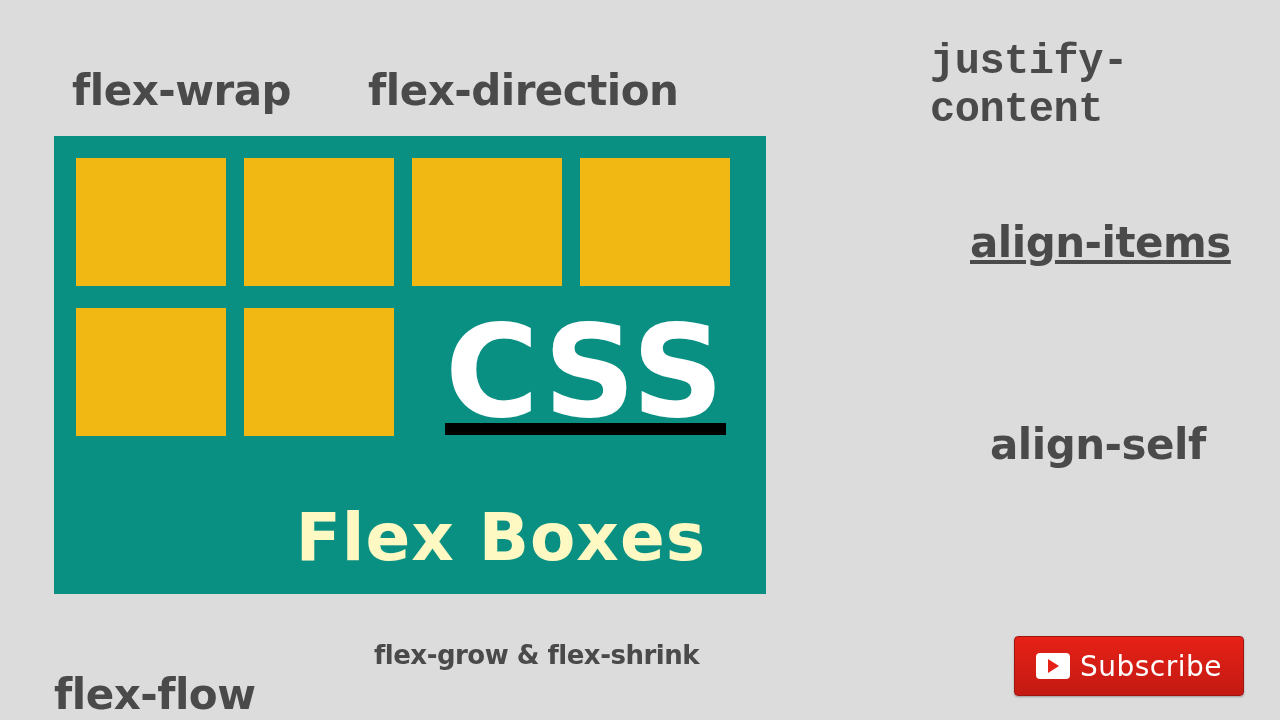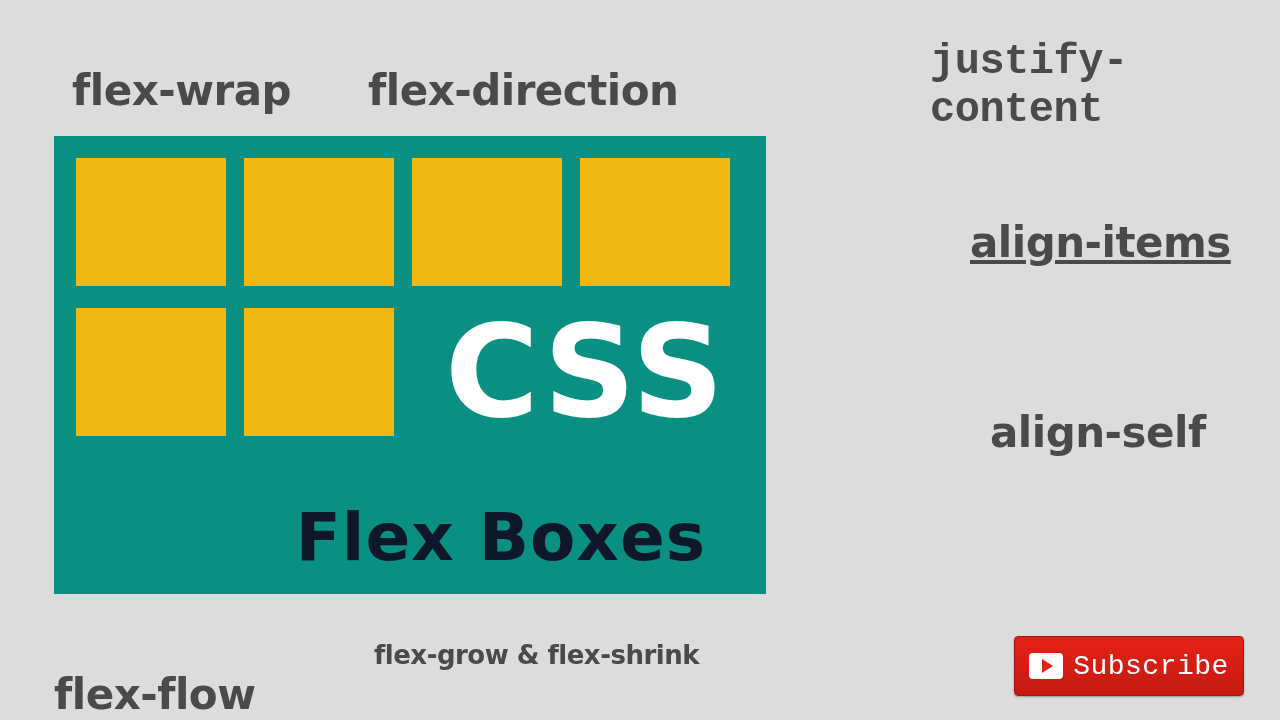--- a/index.html
+++ b/index.html
@@ -19,34 +19,35 @@
       position: absolute;
       color: #4a4a4a;
       font-weight: bold;
       font-size: 42px;
       letter-spacing: -0.5px;
     }
     .label-flex-wrap { top: 38px; left: 72px; margin-top: 28px; }
     .label-flex-direction { top: 66px; left: 368px; }
     .label-justify-content { top: 38px; left: 930px; font-family: Liberation Mono, monospace; }
     .label-align-items { top: 218px; left: 970px; text-decoration: underline; }
-    .label-align-self { top: 408px; left: 990px; }
+    .label-align-self { top: 420px; left: 990px; }
     .label-flex-flow { top: 630px; left: 54px; margin-top: 40px; }
     .label-flex-grow-shrink { top: 640px; left: 374px; font-size: 26px; }
 
     .flexbox-card {
       position: absolute;
       top: 136px;
       left: 54px;
       width: 712px;
       height: 458px;
       background: #0a9083;
       padding: 22px;
       display: flex;
       flex-direction: column;
+      text-decoration: underline;
     }
     .box-row {
       display: flex;
       gap: 18px;
     }
     .box-row-2 {
       margin-top: 22px;
       align-items: flex-start;
     }
     .yellow-box {
@@ -64,21 +65,21 @@
       height: 128px;
     }
     .css-big {
       color: #ffffff;
       font-weight: 900;
       font-size: 128px;
       line-height: 1;
       letter-spacing: 2px;
     }
     .flex-boxes-text {
-      color: #0f172a;
+      color: #fef9c3;
       font-weight: bold;
       font-size: 66px;
       position: absolute;
       bottom: 18px;
       right: 60px;
       letter-spacing: 1px;
     }
 
     .subscribe-button {
       position: absolute;
@@ -88,21 +89,20 @@
       height: 60px;
       background: linear-gradient(to bottom, #e62117, #c31a12);
       border: 1px solid #a01610;
       border-radius: 4px;
       display: flex;
       align-items: center;
       justify-content: center;
       gap: 10px;
       cursor: pointer;
       box-shadow: 0 1px 2px rgba(0,0,0,0.3);
-      font-family: Liberation Mono, monospace;
     }
     .youtube-icon {
       width: 34px;
       height: 26px;
       background: #ffffff;
       border-radius: 4px;
       display: flex;
       align-items: center;
       justify-content: center;
     }

